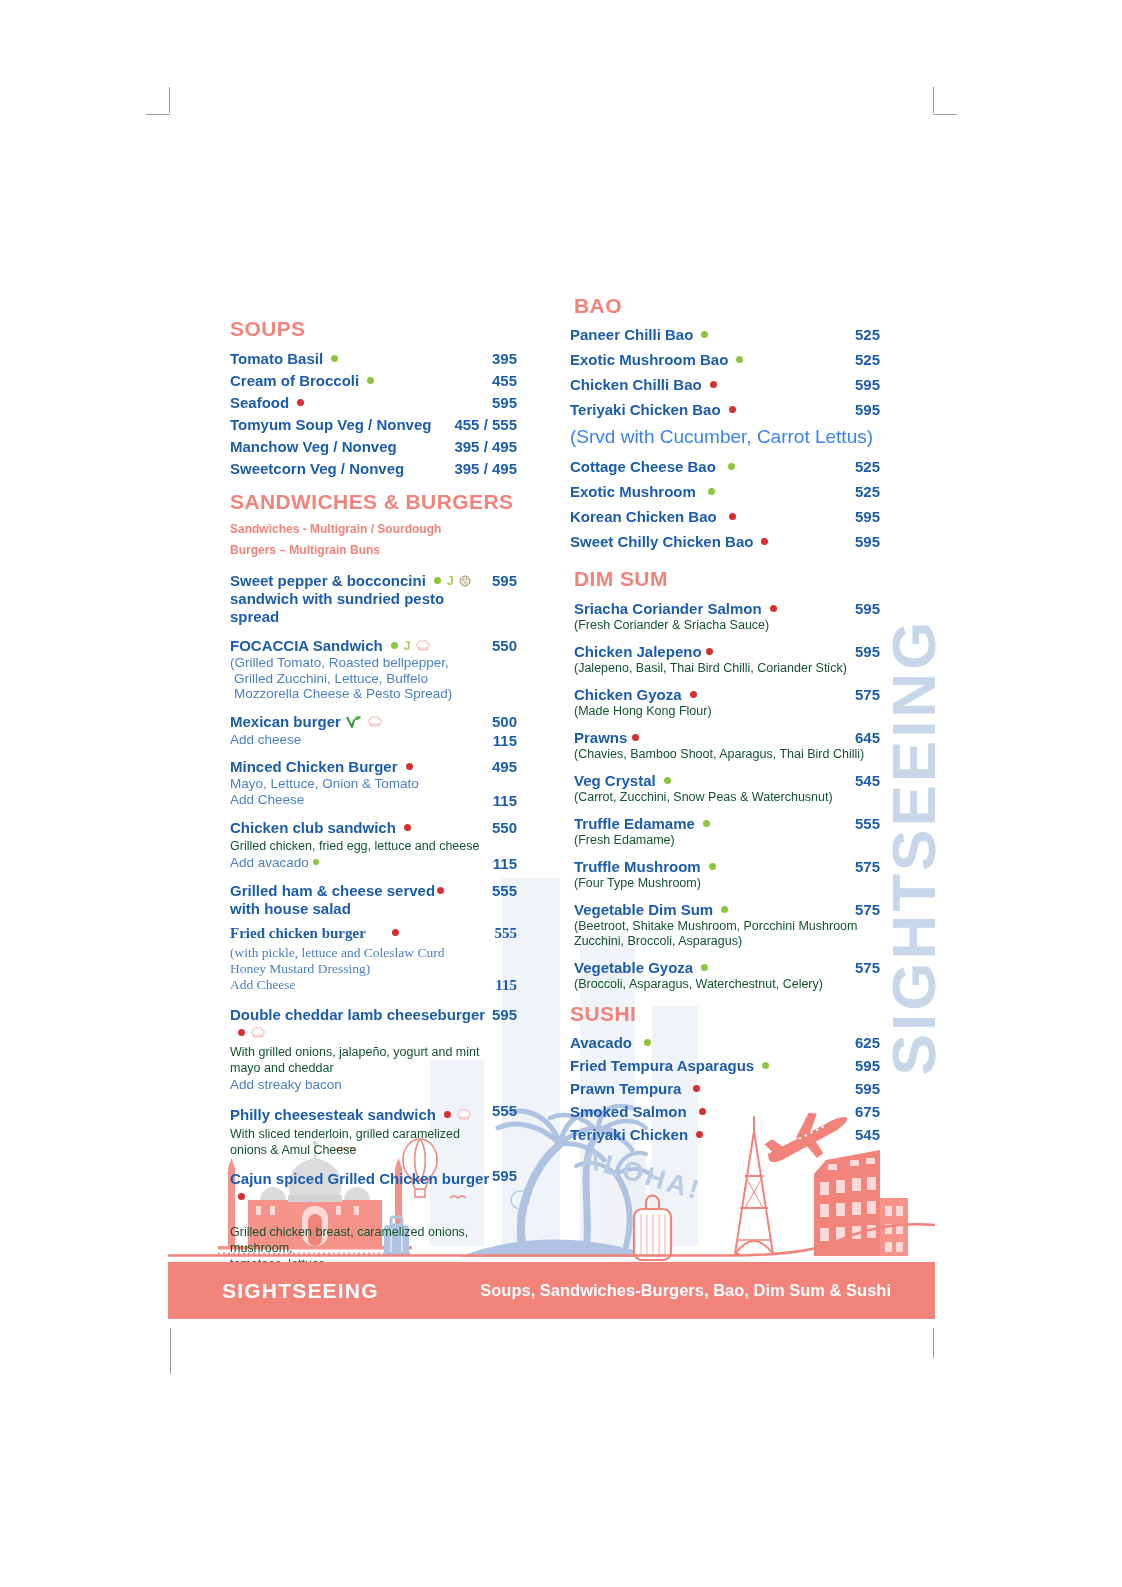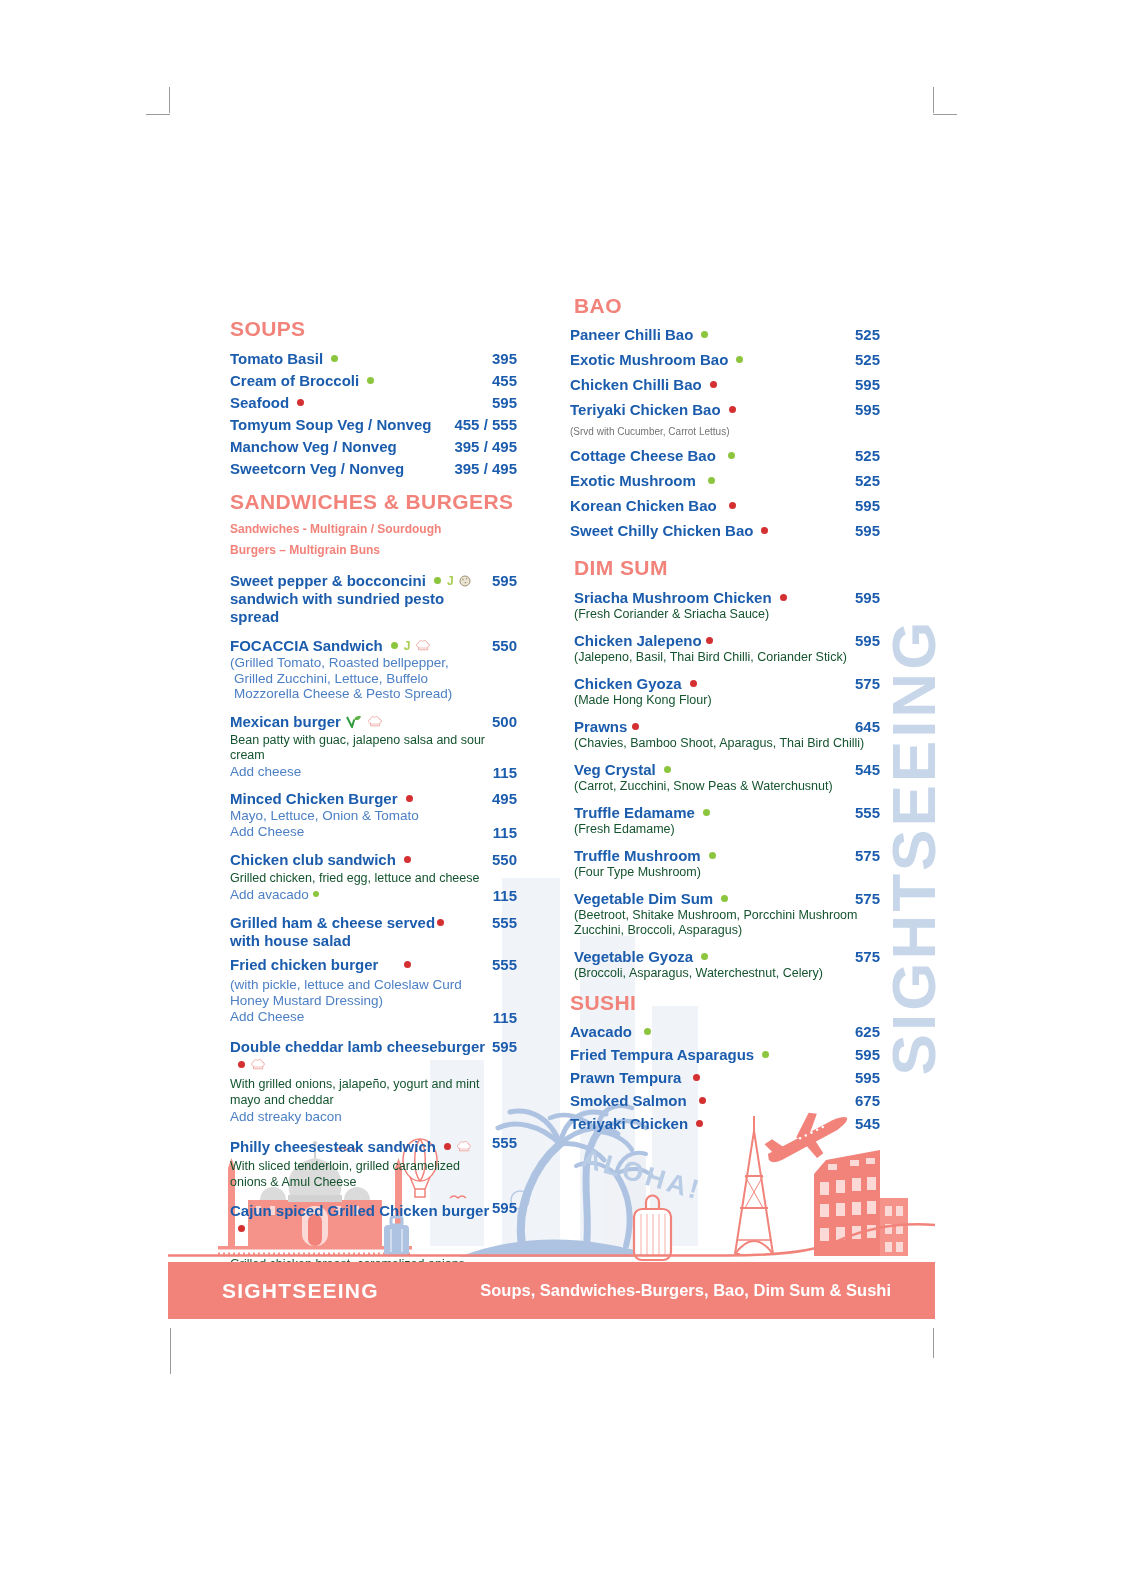--- a/index.html
+++ b/index.html
@@ -7,21 +7,21 @@
     width:1122px;height:1587px;background:#ffffff;position:relative;overflow:hidden;
     font-family:"Liberation Sans", sans-serif;
   }
   
   .sec-title{font-size:21px;font-weight:bold;color:#F2837B;margin:0;letter-spacing:.4px;}
   .subt{font-size:12px;font-weight:bold;color:#F2837B;line-height:21px;}
   .iname{color:#1B5CAD;font-weight:bold;font-size:15px;line-height:18px;}
   .price{color:#1B5CAD;font-weight:bold;font-size:15px;white-space:nowrap;}
   .desc{color:#4C7FC4;font-size:13.5px;line-height:15.5px;}
   .desc-sm{color:#14532d;font-size:12.5px;line-height:15px;}
-  .note{color:#737373;font-size:10px;margin:3px 0 10px 0;}
+  .note{color:#3b82f6;font-size:19px;margin:3px 0 10px 0;}
   .row{display:flex;justify-content:space-between;align-items:baseline;}
   .row.top{align-items:flex-start;}
   .srow{margin-bottom:4px;gap:7px;}
   .brow{margin-bottom:7px;}
   .xrow{margin-bottom:5px;}
   .ditem{margin-bottom:10px;padding-left:4px;}
   .addonrow{display:flex;justify-content:space-between;margin-top:1px;}
   .addon{color:#4C7FC4;font-size:13.5px;line-height:16px;}
   
   .dot{display:inline-block;width:7px;height:7px;border-radius:50%;margin-left:8px;vertical-align:2px;}
@@ -138,21 +138,20 @@
       <div class="row">
         <span class="iname"><span>Mexican burger</span><svg class="ic" width="16" height="13" viewBox="0 0 16 13">
               <path d="M1 2 L6 12 L8.2 4.5" stroke="#2E9B3D" fill="none" stroke-width="2"></path>
               <path d="M8.2 4.5 C9 1 13 0.6 15 1.4 C14.2 4.8 10.5 5.8 8.2 4.5 Z" fill="#5FB246"></path>
             </svg><svg class="ic" width="17" height="13" viewBox="0 0 17 13">
               <path d="M3.5 8 C1 8 0.8 4.6 3.4 4.2 C3.3 1.9 6.6 0.9 7.7 2.5 C8.9 0.7 12.1 1.5 12 4 C14.7 3.8 15.2 7.7 12.7 8 L12.7 10.8 L3.5 10.8 Z" fill="#fff" stroke="#F0AEA9" stroke-width="1"></path>
               <line x1="3.8" y1="9" x2="12.4" y2="9" stroke="#F0AEA9" stroke-width="0.8"></line>
             </svg></span>
         <span class="price">500</span>
       </div>
-      <div class="desc-sm" style="margin-top:2px;">Bean patty with guac, jalapeno salsa and sour cream</div>
       <div class="addonrow">
         <span class="addon">Add cheese</span>
         <span class="price">115</span>
       </div>
     </div>
 
     <div style="margin-top:9px;">
       <div class="row">
         <span class="iname"><span>Minced Chicken Burger</span><span class="dot r"></span></span>
         <span class="price">495</span>
@@ -179,21 +178,21 @@
     <div style="margin-top:10px;">
       <div class="row top">
         <div>
           <span class="iname">Grilled ham &amp; cheese served</span><span class="dot r near"></span>
           <div class="iname">with house salad</div>
         </div>
         <span class="price">555</span>
       </div>
     </div>
 
-    <div style="margin-top:6px;">
+    <div style="margin-top:6px;font-family:Liberation Serif, serif;">
       <div class="row">
         <span class="iname"><span>Fried chicken burger</span><span class="dot r far"></span></span>
         <span class="price">555</span>
       </div>
       <div class="desc" style="margin-top:3px;">(with pickle, lettuce and Coleslaw Curd</div>
       <div class="desc">Honey Mustard Dressing)</div>
       <div class="addonrow">
         <span class="addon">Add Cheese</span>
         <span class="price">115</span>
       </div>
@@ -278,21 +277,21 @@
       <span class="iname"><span>Sweet Chilly Chicken Bao</span><span class="dot r"></span></span>
       <span class="price">595</span>
     </div>
   </section>
 
   <section style="margin-top:16px;">
     <h2 class="sec-title" style="padding-left:4px;margin-bottom:9px;">DIM SUM</h2>
 
     <div class="ditem">
       <div class="row">
-          <span class="iname"><span>Sriacha Mushroom Chicken</span><span class="dot r"></span></span>
+          <span class="iname"><span>Sriacha Coriander Salmon</span><span class="dot r"></span></span>
           <span class="price">595</span>
         </div>
       <div class="desc-sm">(Fresh Coriander &amp; Sriacha Sauce)</div>
     </div>
     <div class="ditem">
       <div class="row">
           <span class="iname"><span>Chicken Jalepeno</span><span class="dot r near" style="margin-left:4px;"></span></span>
           <span class="price">595</span>
         </div>
       <div class="desc-sm">(Jalepeno, Basil, Thai Bird Chilli, Coriander Stick)</div>

